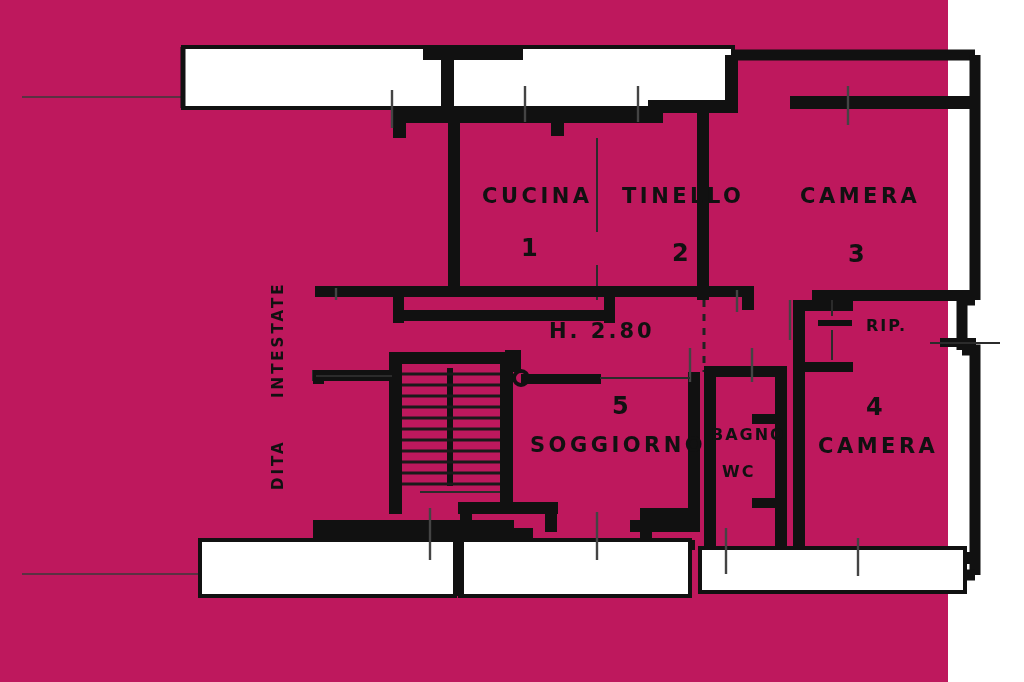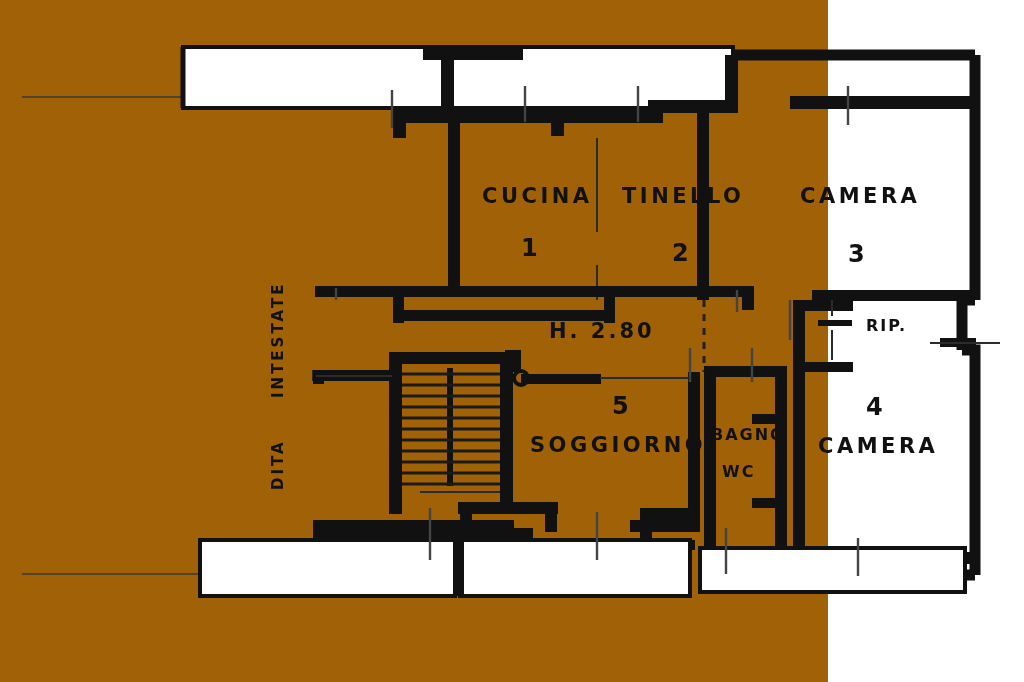--- a/index.html
+++ b/index.html
@@ -8,23 +8,23 @@
     background: #ffffff;
   }
   body {
     width: 1024px;
     height: 682px;
     overflow: hidden;
     font-family: "DejaVu Sans", sans-serif;
   }
   #plan-root {
     position: relative;
-    width: 828px;
+    width: 948px;
     height: 682px;
-    background: #a16207;
+    background: #be185d;
   }
   svg#floorplan {
     display: block;
     width: 1024px;
     height: 682px;
   }
   .wall-thick { fill: #111111; }
   .wall-line { stroke: #111111; fill: none; }
   .thin { stroke: #2b2b2b; stroke-width: 2; fill: none; }
   .hair { stroke: #3a3a3a; stroke-width: 1.6; fill: none; }

